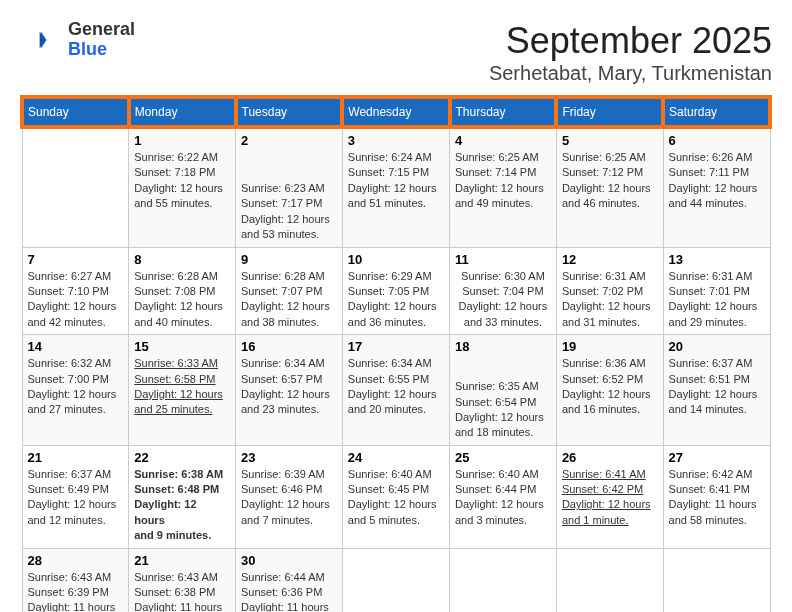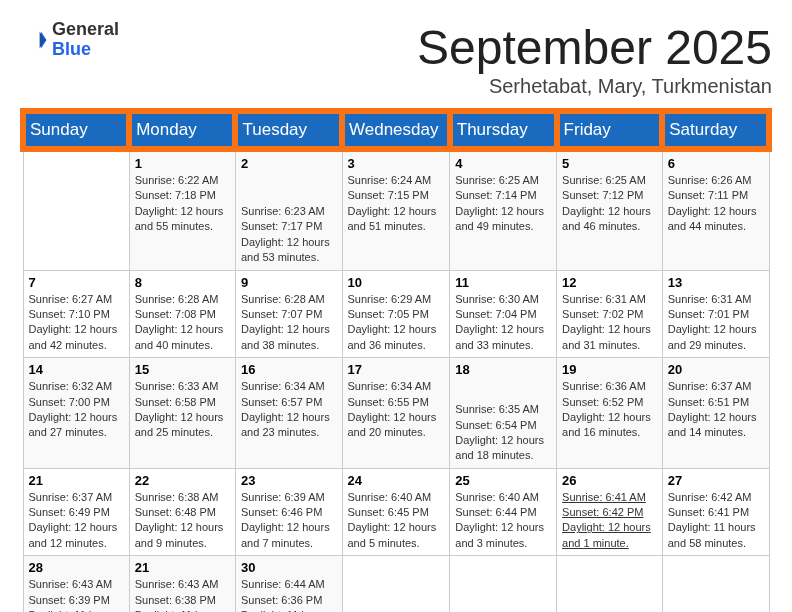--- a/index.html
+++ b/index.html
@@ -12,58 +12,58 @@
     }
     .header-area {
       display: flex;
       justify-content: space-between;
       align-items: flex-start;
       margin-bottom: 10px;
     }
     .logo {
       display: flex;
       align-items: center;
-      gap: 4px;
+      gap: 20px;
     }
     .logo-text {
       font-size: 18px;
       font-weight: bold;
       line-height: 1.1;
     }
     .logo-general { color: #333; }
     .logo-blue { color: #2563eb; }
     .logo-icon {
       width: 28px;
       height: 28px;
     }
     .title-area {
       text-align: right;
     }
     .month-title {
-      font-size: 48px;
+      font-size: 36px;
       font-weight: normal;
       color: #222;
     }
     .location {
       font-size: 20px;
       color: #444;
     }
     .calendar {
       width: 100%;
       border-collapse: collapse;
       font-size: 11px;
     }
     .calendar thead tr th {
       background-color: #1a6bbf;
       color: white;
       padding: 6px 4px;
       text-align: left;
-      font-size: 17px;
+      font-size: 12px;
       font-weight: normal;
-      border: 6px solid #f97316;
+      border: 4px solid #f97316;
     }
     .calendar tbody tr td {
       border: 1px solid #ccc;
       vertical-align: top;
       padding: 4px 5px;
       width: 108px;
       min-height: 80px;
       background: #fff;
     }
     .calendar tbody tr:nth-child(odd) td {
@@ -186,21 +186,21 @@
         </td>
         <td>
           <span class="day-number">10</span>
           <div class="day-info" style="white-space: pre-line;">Sunrise: 6:29 AM
 Sunset: 7:05 PM
 Daylight: 12 hours
 and 36 minutes.</div>
         </td>
         <td>
           <span class="day-number">11</span>
-          <div class="day-info" style="white-space: pre-line;">Sunrise: 6:30 AM
+          <div class="day-info" style="white-space: pre-line; text-align: center;">Sunrise: 6:30 AM
 Sunset: 7:04 PM
 Daylight: 12 hours
 and 33 minutes.</div>
         </td>
         <td>
           <span class="day-number">12</span>
           <div class="day-info" style="white-space: pre-line;">Sunrise: 6:31 AM
 Sunset: 7:02 PM
 Daylight: 12 hours
 and 31 minutes.</div>
@@ -216,21 +216,21 @@
       <tr>
         <td>
           <span class="day-number">14</span>
           <div class="day-info" style="white-space: pre-line;">Sunrise: 6:32 AM
 Sunset: 7:00 PM
 Daylight: 12 hours
 and 27 minutes.</div>
         </td>
         <td>
           <span class="day-number">15</span>
-          <div class="day-info" style="white-space: pre-line;">Sunrise: 6:33 AM
+          <div class="day-info" style="white-space: pre-line; text-decoration: underline;">Sunrise: 6:33 AM
 Sunset: 6:58 PM
 Daylight: 12 hours
 and 25 minutes.</div>
         </td>
         <td>
           <span class="day-number">16</span>
           <div class="day-info" style="white-space: pre-line;">Sunrise: 6:34 AM
 Sunset: 6:57 PM
 Daylight: 12 hours
 and 23 minutes.</div>
@@ -267,21 +267,21 @@
       <tr>
         <td>
           <span class="day-number">21</span>
           <div class="day-info" style="white-space: pre-line;">Sunrise: 6:37 AM
 Sunset: 6:49 PM
 Daylight: 12 hours
 and 12 minutes.</div>
         </td>
         <td>
           <span class="day-number">22</span>
-          <div class="day-info" style="white-space: pre-line;">Sunrise: 6:38 AM
+          <div class="day-info" style="white-space: pre-line; font-weight: bold;">Sunrise: 6:38 AM
 Sunset: 6:48 PM
 Daylight: 12 hours
 and 9 minutes.</div>
         </td>
         <td>
           <span class="day-number">23</span>
           <div class="day-info" style="white-space: pre-line;">Sunrise: 6:39 AM
 Sunset: 6:46 PM
 Daylight: 12 hours
 and 7 minutes.</div>

